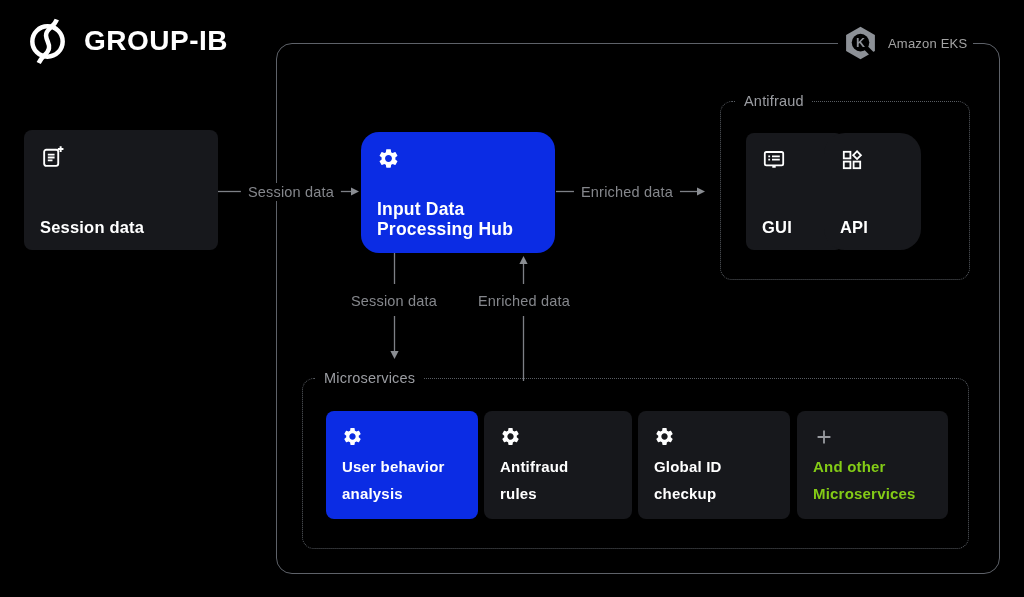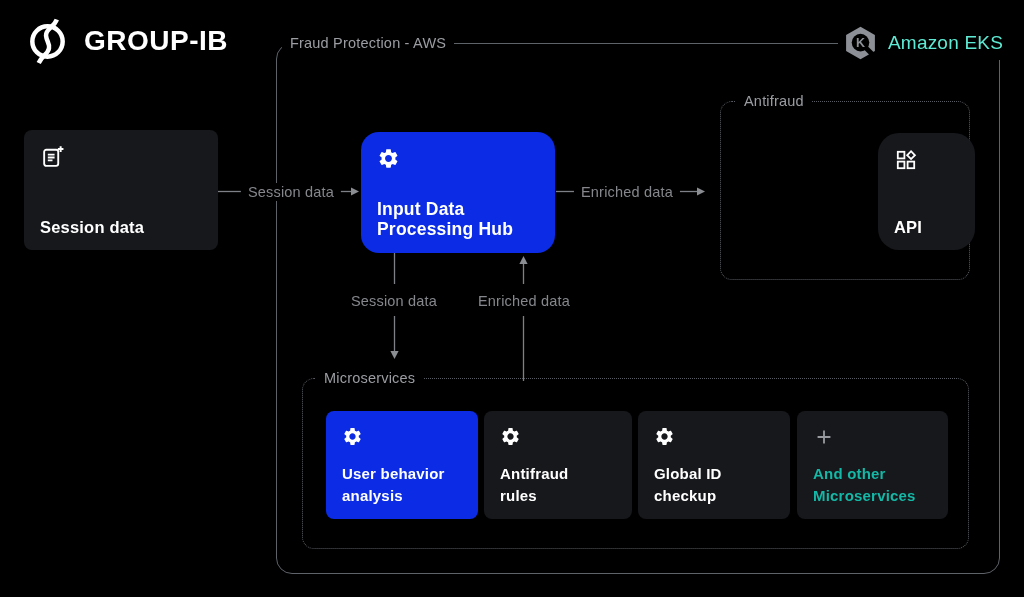--- a/index.html
+++ b/index.html
@@ -12,21 +12,21 @@
   .logo-text{color:#fff;font-size:28px;font-weight:bold;letter-spacing:.5px;}
 
   
   .outer-frame{position:absolute;left:276px;top:43px;width:722px;height:529px;
                border:1px solid #5e6269;border-radius:16px;}
   .frame-title{position:absolute;left:282px;top:35px;background:#000;padding:0 8px;
                color:#9b9da2;font-size:14.5px;line-height:17px;letter-spacing:.2px;}
   .frame-platform{position:absolute;left:838px;top:26px;height:34px;display:flex;
                   align-items:center;gap:11px;background:#000;padding:0 6px;}
   .frame-platform .eks-svg{width:33px;height:34px;display:block;}
-  .frame-platform .plat-label{color:#5eead4;font-size:19px;letter-spacing:.2px;}
+  .frame-platform .plat-label{color:#a3a3a3;font-size:13px;letter-spacing:.2px;}
 
   
   .dotted-box{position:absolute;border:1px dotted #595d63;border-radius:12px;}
   #interfaces-box{left:720px;top:101px;width:248px;height:177px;}
   #microservices-box{left:302px;top:378px;width:665px;height:169px;}
   .box-label{position:absolute;background:#000;padding:0 8px;color:#9b9da2;
              font-size:14.5px;line-height:17px;letter-spacing:.2px;}
   #interfaces-label{left:736px;top:93px;}
   #microservices-label{left:316px;top:370px;}
 
@@ -34,27 +34,27 @@
   .card{position:absolute;background:#17181c;border-radius:8px;}
   .card.blue{background:#0b2ce4;}
   .card-icon{position:absolute;left:16px;top:15px;color:#fff;}
   .card-icon svg{display:block;}
   .card-title{position:absolute;left:16px;bottom:13px;color:#fff;font-size:16.5px;
               font-weight:bold;letter-spacing:.2px;line-height:19px;white-space:pre-line;}
   #session-card{left:24px;top:130px;width:194px;height:120px;}
   #hub-card{left:361px;top:132px;width:194px;height:121px;border-radius:18px;}
   #hub-card .card-title{font-size:17.5px;line-height:20px;bottom:14px;}
   #gui-card{left:746px;top:133px;width:97px;height:117px;}
-  #api-card{left:878px;top:133px;width:97px;height:117px;border-radius:21px;}
-  .micro-card .card-title{font-size:15px;line-height:22px;bottom:12px;}
+  #api-card{left:824px;top:133px;width:97px;height:117px;border-radius:21px;}
+  .micro-card .card-title{font-size:15px;line-height:27px;bottom:12px;}
   #ms-card-0{left:326px;top:411px;width:152px;height:108px;}
   #ms-card-1{left:484px;top:411px;width:148px;height:108px;}
   #ms-card-2{left:638px;top:411px;width:152px;height:108px;}
   #ms-card-3{left:797px;top:411px;width:151px;height:108px;}
-  #ms-card-3 .card-title{color:#14b8a6;font-weight:bold;}
+  #ms-card-3 .card-title{color:#84cc16;font-weight:bold;}
   #ms-card-3 .card-icon{color:#97999e;}
 
   
   .connectors{position:absolute;left:0;top:0;width:1024px;height:597px;pointer-events:none;}
   .edge-label{position:absolute;transform:translate(-50%,-50%);color:#85878c;
               font-size:14.5px;background:#000;padding:1px 7px;white-space:nowrap;
               letter-spacing:.2px;}
 </style>
 </head>
 <body>
@@ -83,21 +83,20 @@
       <path d="M523.5 316 V381"></path>
     </g>
     <g fill="#8a8d92" stroke="none">
       <polygon points="351,187.4 359,191.5 351,195.6"></polygon>
       <polygon points="697,187.4 705,191.5 697,195.6"></polygon>
       <polygon points="390.4,351 398.6,351 394.5,359"></polygon>
       <polygon points="519.4,264 527.6,264 523.5,256"></polygon>
     </g>
   </svg>
 
-  <div class="frame-title">Fraud Protection - AWS</div>
   <div class="frame-platform">
     <svg class="eks-svg" viewBox="0 0 33 34">
       <polygon points="16.5,0.8 30.9,9 30.9,25 16.5,33.2 2.1,25 2.1,9" fill="#8d9197"></polygon>
       <path d="M21 21 L30 30" stroke="#000" stroke-width="5"></path>
       <circle cx="16.5" cy="16.6" r="8.8" fill="#000"></circle>
       <text x="16.5" y="21" text-anchor="middle" font-size="12.5" font-weight="bold" fill="#8d9197" font-family="Liberation Sans, sans-serif">K</text>
     </svg>
     <span class="plat-label">Amazon EKS</span>
   </div>
 
@@ -123,20 +122,30 @@
   </div>
 
   <div class="edge-label" style="left:291px;top:192px;">Session data</div>
   <div class="edge-label" style="left:627px;top:192px;">Enriched data</div>
   <div class="edge-label" style="left:394px;top:301px;">Session data</div>
   <div class="edge-label" style="left:524px;top:301px;">Enriched data</div>
 
   <div class="dotted-box" id="interfaces-box"></div>
   <div class="box-label" id="interfaces-label">Antifraud</div>
 
+  <div class="card" id="gui-card">
+    <span class="card-icon">
+      <svg width="24" height="24" viewBox="0 0 24 24" fill="none" stroke="currentColor" stroke-width="1.8">
+        <rect x="2.8" y="4" width="18.4" height="13.3" rx="1.6"></rect>
+        <path d="M6.3 8.4 h1.8 M10 8.4 h7.8 M6.3 11.6 h1.8 M10 11.6 h7.8"></path>
+        <path d="M10.3 17.3 h3.4 v2.4 h-3.4 z" fill="currentColor" stroke="none"></path>
+      </svg>
+    </span>
+    <div class="card-title">GUI</div>
+  </div>
 
   <div class="card" id="api-card">
     <span class="card-icon">
       <svg width="24" height="24" viewBox="0 0 24 24" fill="none" stroke="currentColor" stroke-width="1.8">
         <rect x="3.8" y="3.8" width="6.6" height="6.6"></rect>
         <rect x="3.8" y="13.6" width="6.6" height="6.6"></rect>
         <rect x="13.6" y="13.6" width="6.6" height="6.6"></rect>
         <rect x="14.3" y="4.4" width="5.5" height="5.5" transform="rotate(45 17.05 7.15)"></rect>
       </svg>
     </span>

